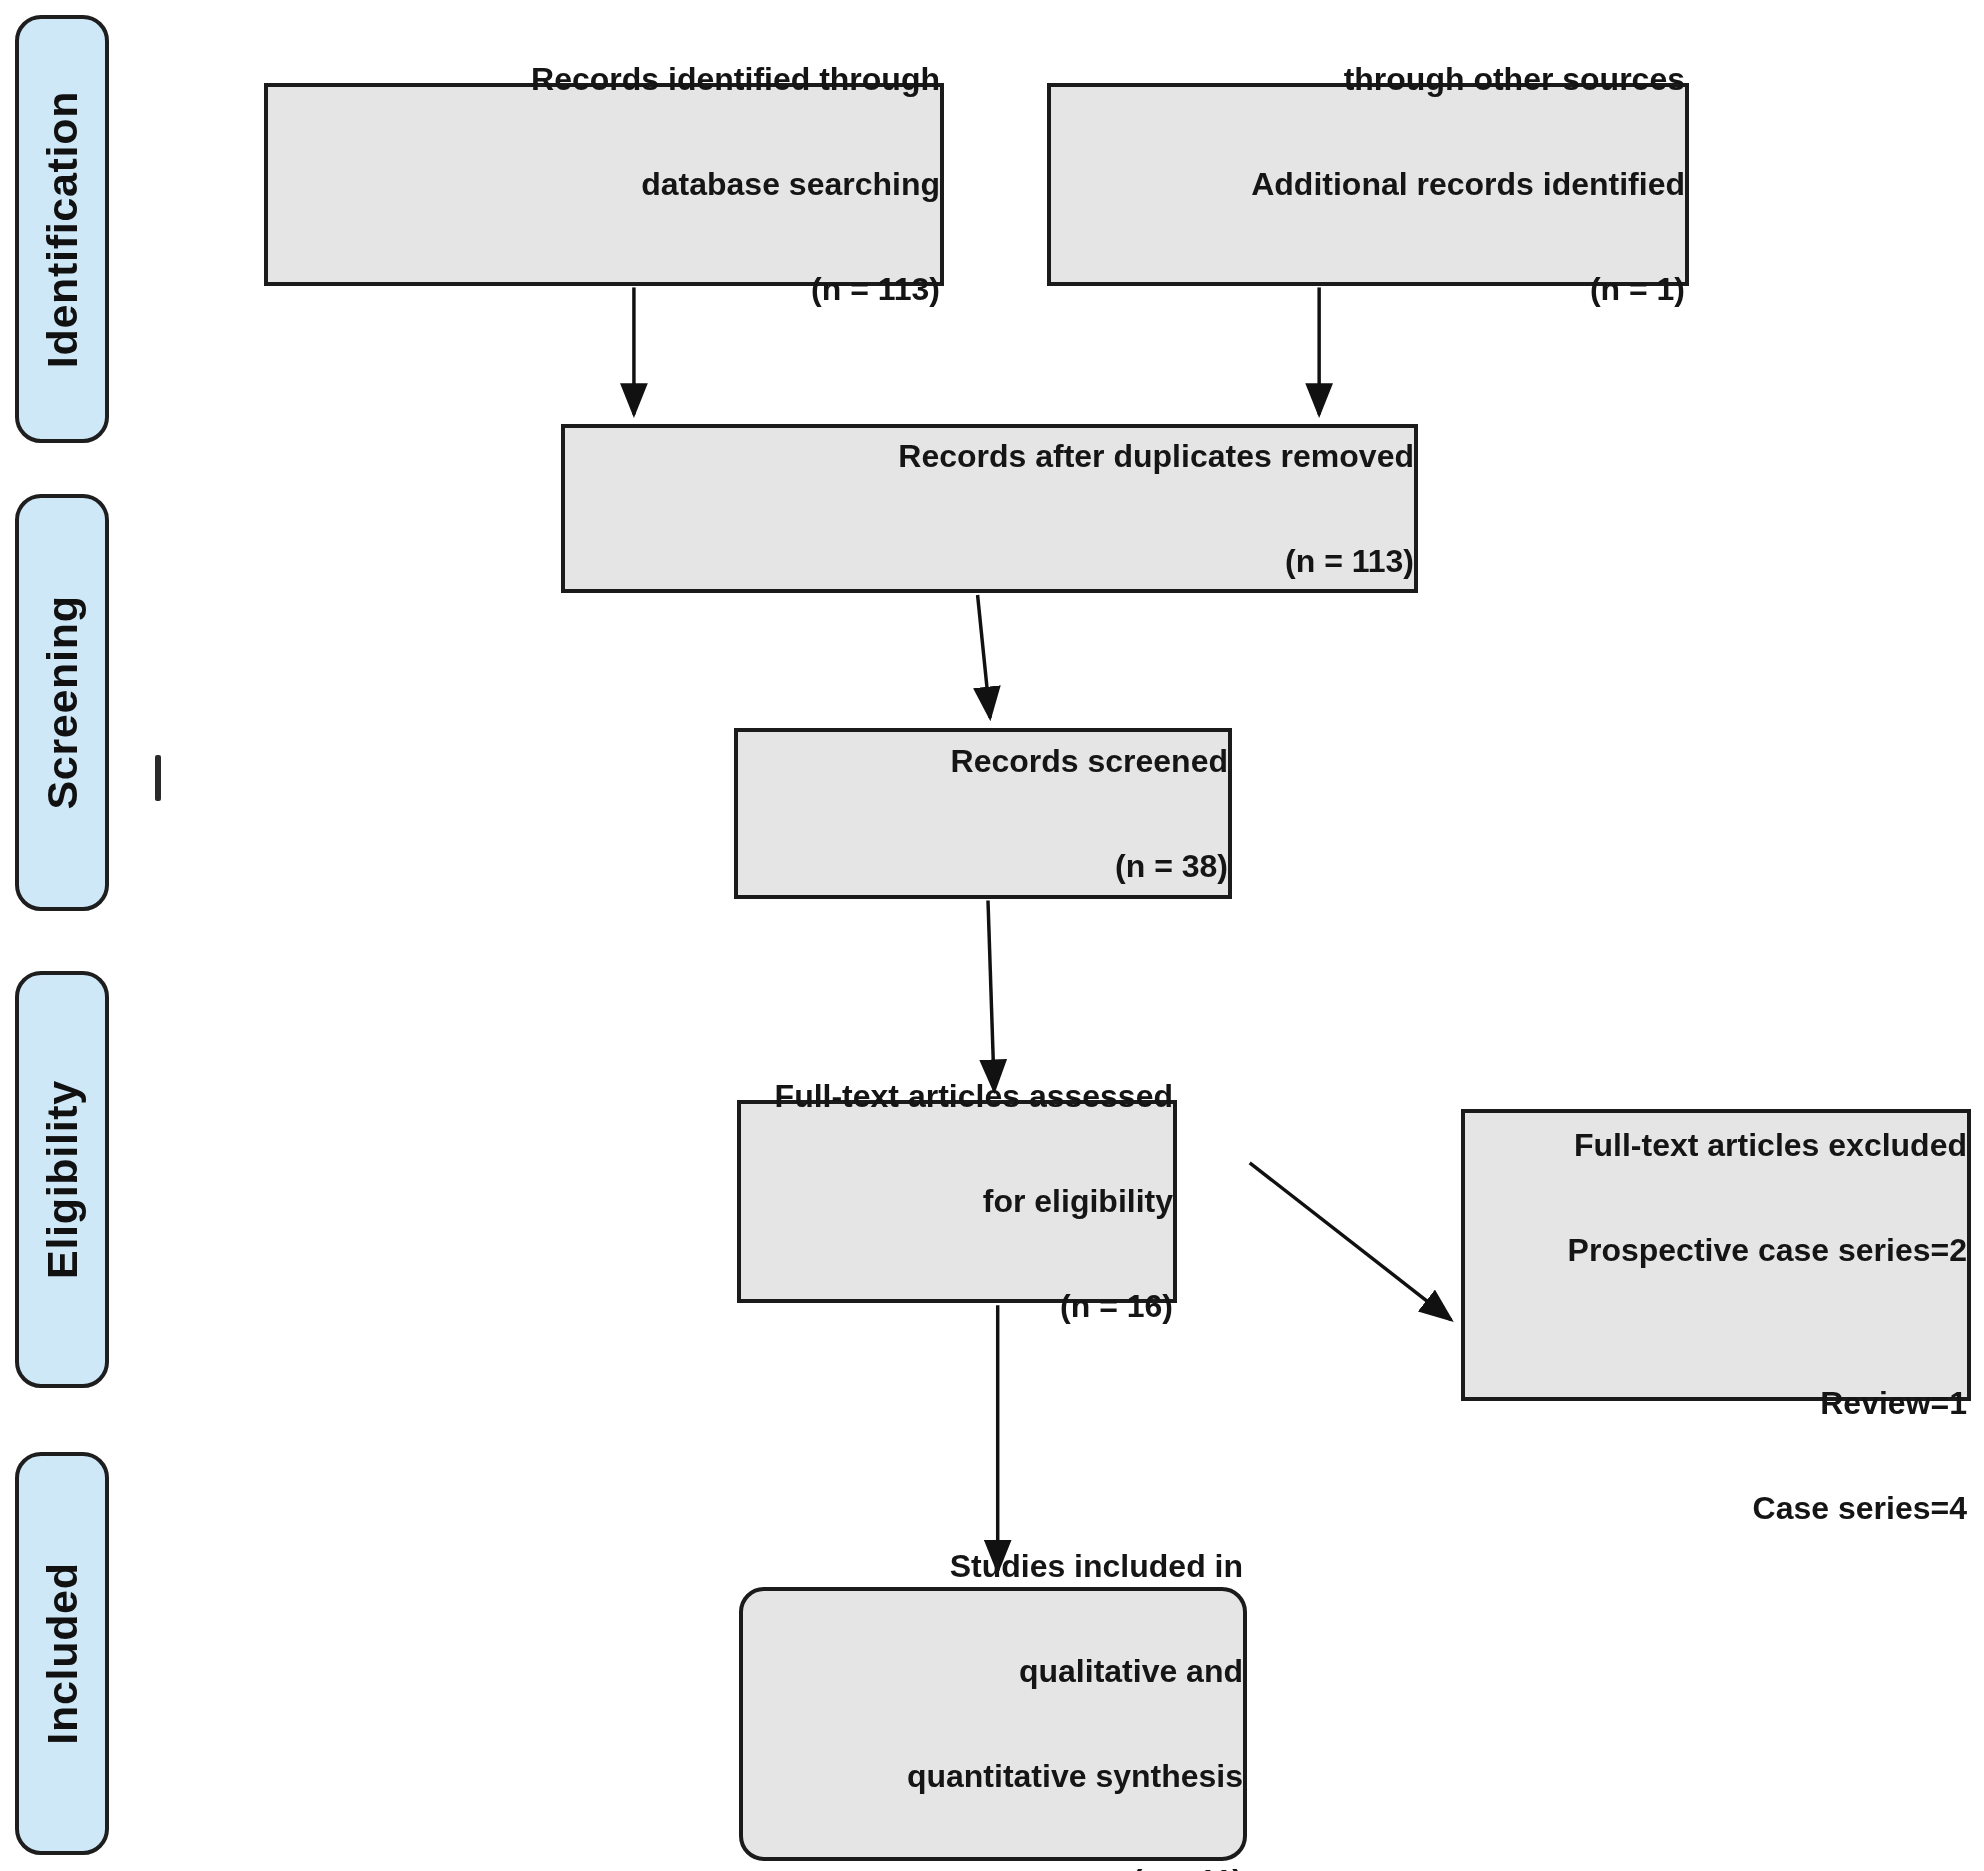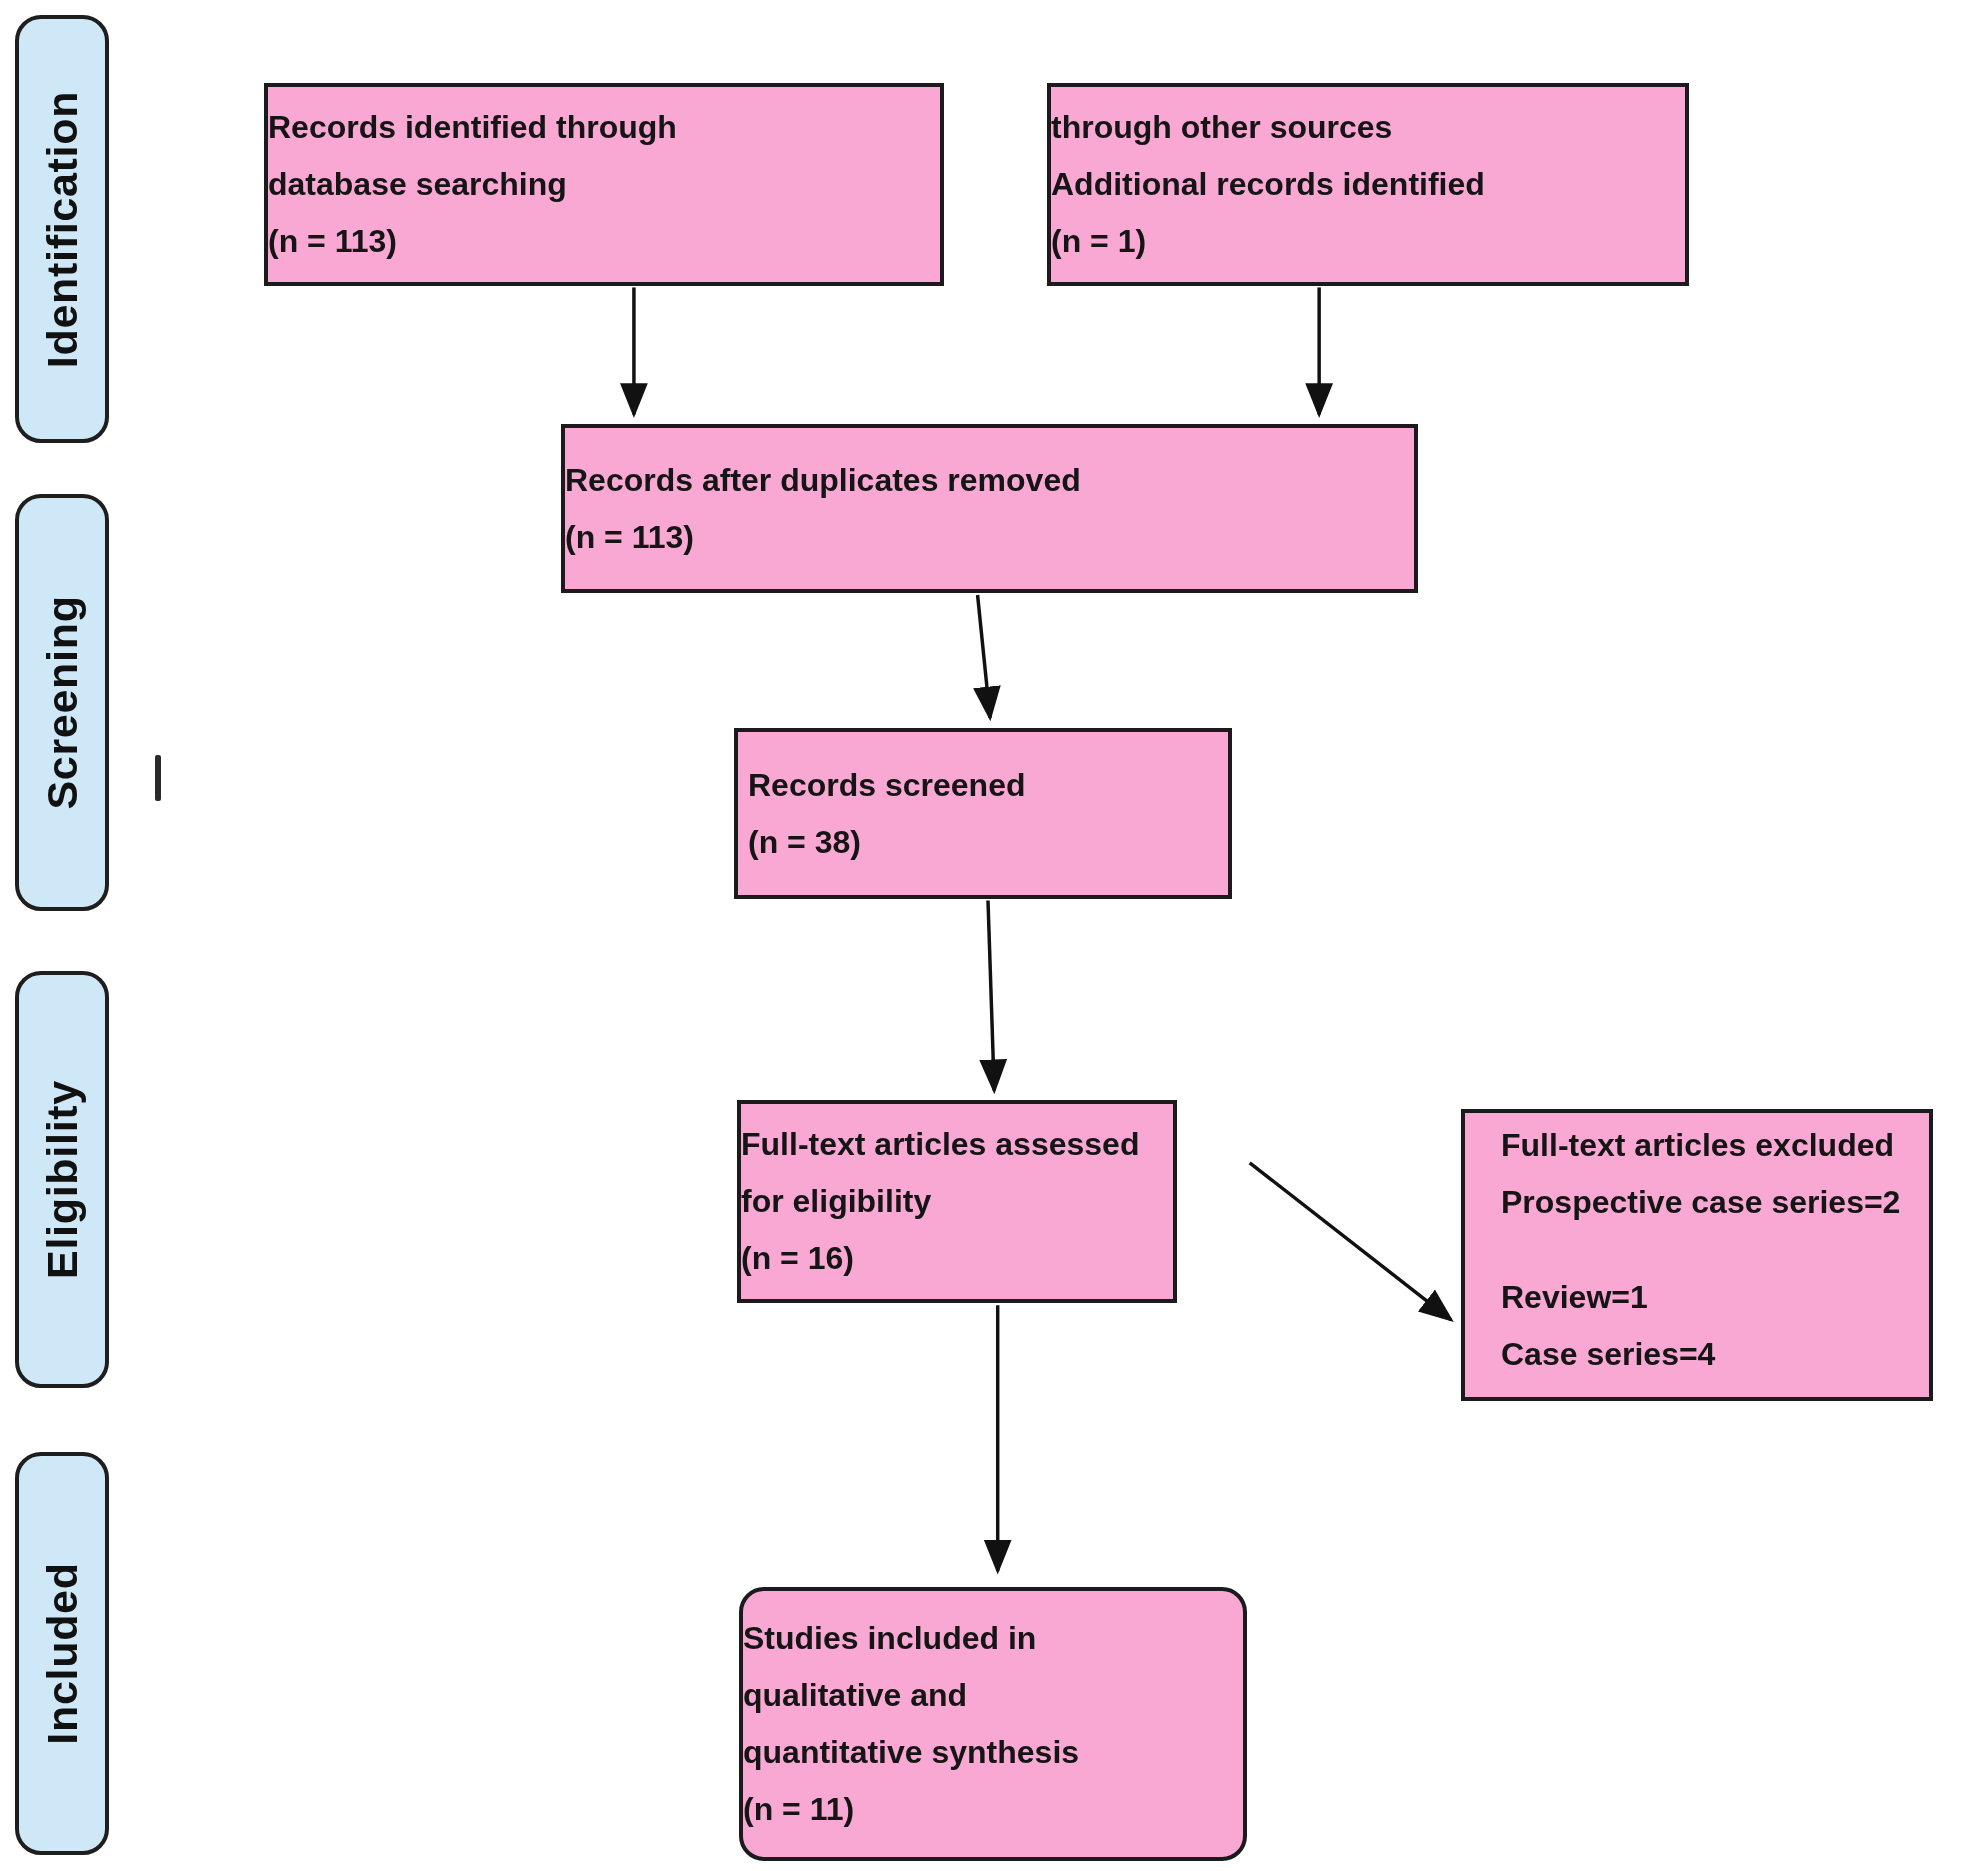--- a/index.html
+++ b/index.html
@@ -23,26 +23,27 @@
   .stage span{
     transform:rotate(-90deg);
     white-space:nowrap;
     font-size:43px;
     font-weight:700;
     letter-spacing:0.7px;
     color:#111111;
   }
   .box{
     position:absolute;
-    background:#f9a8d4;
+    background:#e5e5e5;
     border:4.2px solid #1b1b1b;
     box-sizing:border-box;
     display:flex;flex-direction:column;
-    align-items:flex-start;justify-content:center;
+    align-items:flex-end;justify-content:center;
     text-align:center;
+    gap:48px;
   }
   .line{
     font-size:32px;
     font-weight:700;
     line-height:57px;
     white-space:nowrap;
   }
   .line-gap{height:38px;}
   #arrow-layer{
     position:absolute;left:0;top:0;width:1985px;height:1871px;
@@ -109,21 +110,21 @@
     <div class="line">Records screened</div>
     <div class="line">(n = 38)</div>
   </div>
 
   <div class="box" style="left:737px;top:1100px;width:440px;height:203px;">
     <div class="line">Full-text articles assessed</div>
     <div class="line">for eligibility</div>
     <div class="line">(n = 16)</div>
   </div>
 
-  <div class="box" style="left:1461px;top:1109px;width:472px;height:292px;justify-content:flex-start;padding-top:4.2px;padding-left:36px;">
+  <div class="box" style="left:1461px;top:1109px;width:510px;height:292px;justify-content:flex-start;padding-top:4.2px;padding-left:36px;">
     <div class="line">Full-text articles excluded</div>
     <div class="line">Prospective case series=2</div>
     <div class="line-gap"></div>
     <div class="line">Review=1</div>
     <div class="line">Case series=4</div>
   </div>
 
   <div class="box" style="left:739px;top:1587px;width:508px;height:274px;border-radius:25px;">
     <div class="line">Studies included in</div>
     <div class="line">qualitative and</div>

